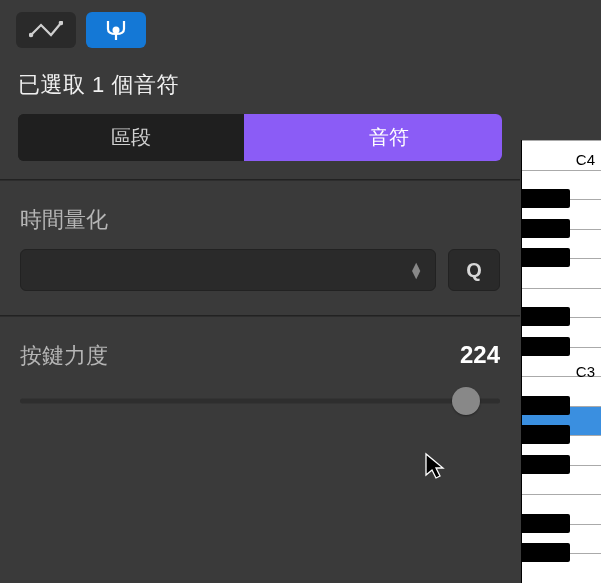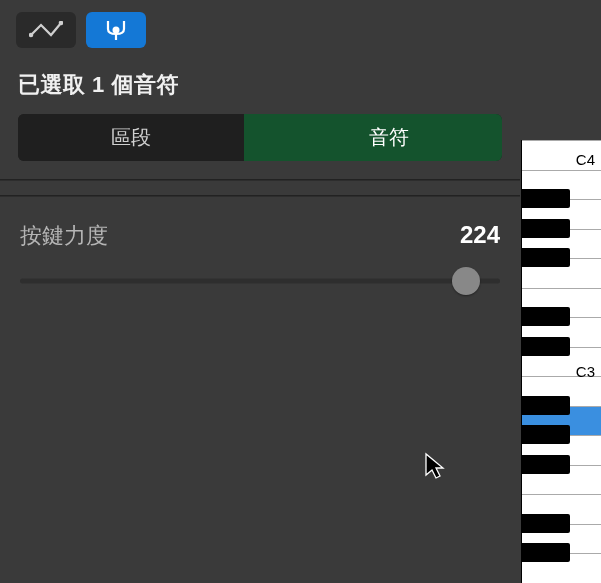--- a/index.html
+++ b/index.html
@@ -31,21 +31,21 @@
     align-items: center;
     justify-content: center;
     background: #2a2a2a;
   }
   .tool-btn.active { background: #1478d6; }
   .header {
     padding: 12px 18px 14px 18px;
   }
   .header-title {
     font-size: 22px;
-    font-weight: 700;
+    font-weight: 400;
     color: #f0f0f0;
     letter-spacing: 0.5px;
   }
   .header-sub {
     font-size: 17px;
     color: #9a9a9a;
     margin-top: 4px;
   }
   .seg-wrap {
     padding: 0 18px 18px 18px;
@@ -60,21 +60,21 @@
   .seg-item {
     flex: 1;
     text-align: center;
     padding: 10px 0;
     font-size: 20px;
     color: #d0d0d0;
     background: #1f1f1f;
     font-family: Liberation Serif, serif;
   }
   .seg-item.active {
-    background: #14532d;
+    background: #8b5cf6;
     color: #fff;
     padding-left: 32px;
   }
   .divider {
     height: 2px;
     background: #2d2d2d;
     border-top: 1px solid #222;
   }
   .section {
     padding: 24px 20px 10px 20px;
@@ -219,20 +219,29 @@
 
   <div class="seg-wrap">
     <div class="seg">
       <div class="seg-item">區段</div>
       <div class="seg-item active">音符</div>
     </div>
   </div>
 
   <div class="divider"></div>
 
+  <div class="section">
+    <div class="section-label">時間量化</div>
+    <div class="row">
+      <div class="select">
+        <div class="select-caret">▲<br>▼</div>
+      </div>
+      <div class="q-btn">Q</div>
+    </div>
+  </div>
 
   <div class="divider" style="margin-top:14px;"></div>
 
   <div class="section">
     <div class="velocity-head">
       <div class="section-label" style="margin-bottom:0">按鍵力度</div>
       <div class="velocity-value">224</div>
     </div>
     <div class="slider">
       <div class="slider-track"></div>

